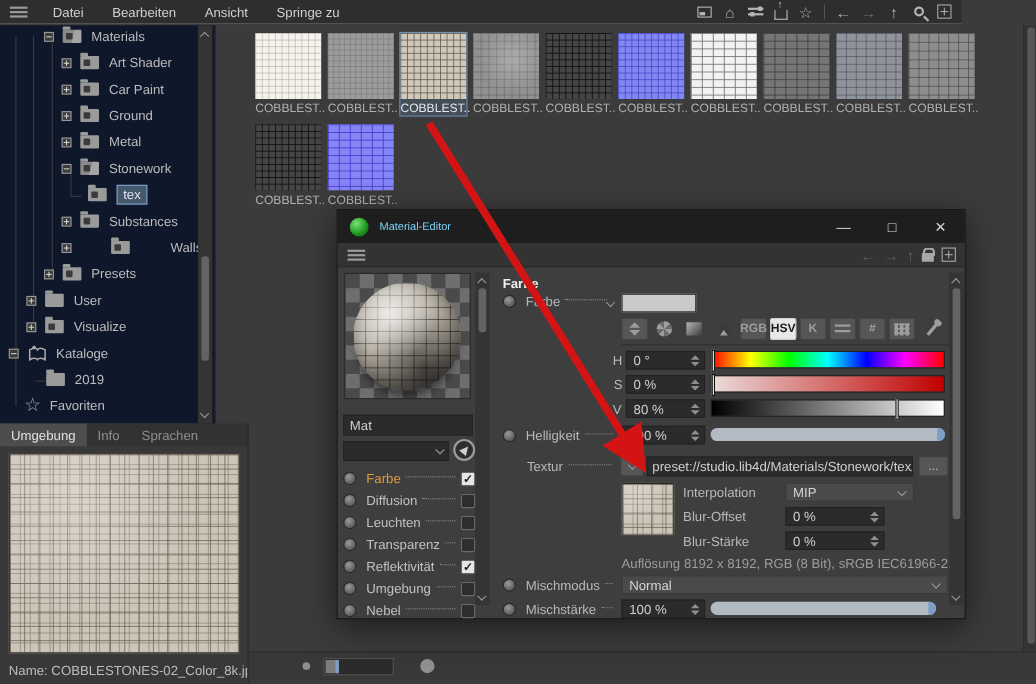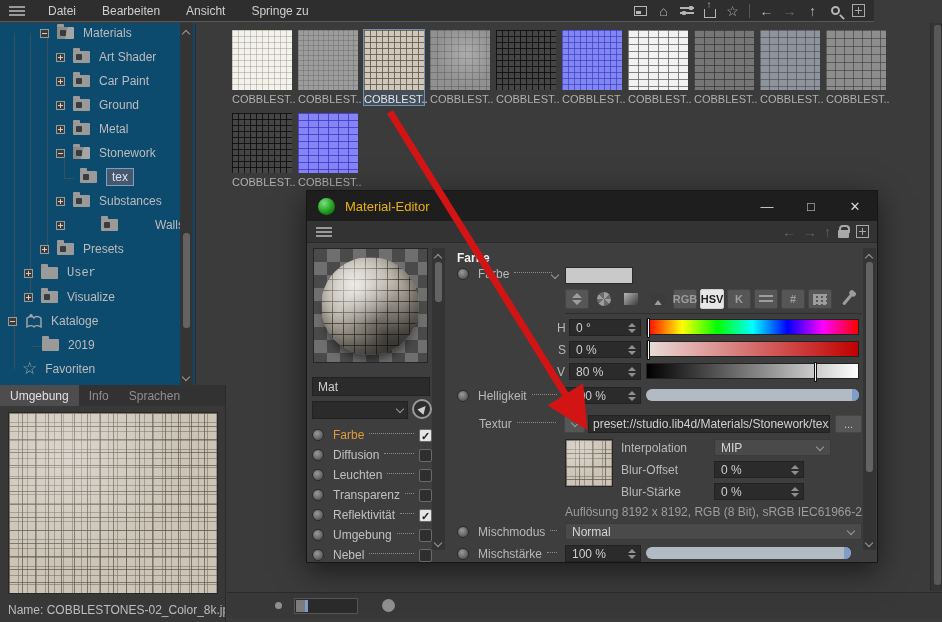--- a/index.html
+++ b/index.html
@@ -27,21 +27,21 @@
   .ic-sliders i { position:absolute; width:4px; height:4px; background:#b5b5b5; border-radius:1px; top:0; left:9px; }
   .ic-sliders i+i { top:5px; left:2px; }
   .ic-import { width:12px; height:9px; border:1px solid #b5b5b5; border-top:none; position:relative; margin-top:6px; }
   .ic-import::after { content:"↑"; position:absolute; left:2px; top:-10px; font-size:10px; color:#b5b5b5; }
   .ic-mag { width:9px; height:9px; border:2px solid #b5b5b5; border-radius:50%; position:relative; }
   .ic-mag::after { content:""; position:absolute; width:2px; height:6px; background:#b5b5b5;
                    transform:rotate(-45deg); left:8px; top:6px; }
   .sep-v { width:1px; height:14px; background:#555; margin:0 3px; }
 
   
-  .tree { position:absolute; left:0; top:23px; width:196px; height:362px; background:#0c4a6e;
+  .tree { position:absolute; left:0; top:23px; width:196px; height:362px; background:#0f172a;
           border-right:1px solid #2a2a2a; overflow:hidden; }
   .guide { position:absolute; width:1px; background:#5a5a5a; opacity:.55; }
   .titem { position:absolute; height:20px; display:flex; align-items:center; cursor:default; }
   .exp { width:9px; height:9px; border:1px solid #9a9a9a; background:#3b3b3b; position:relative; flex:none; margin-right:8px; }
   .exp::before { content:""; position:absolute; left:1px; top:3px; width:5px; height:1px; background:#cfcfcf; }
   .exp.plus::after { content:""; position:absolute; left:3px; top:1px; width:1px; height:5px; background:#cfcfcf; }
   .fold { width:17px; height:12px; background:#9a9a9a; border-radius:1px; position:relative; flex:none; margin-right:9px; }
   .fold::before { content:""; position:absolute; left:0; top:-3px; width:7px; height:3px; background:#9a9a9a; border-radius:1px 1px 0 0; }
   .fold.lock::after { content:""; position:absolute; left:3px; top:3px; width:6px; height:6px;
                       background:#3b3b3b; border-radius:1px; }
@@ -114,21 +114,21 @@
   .zoom-handle { position:absolute; left:1px; top:1px; width:12px; height:12px; background:#7c7c7c; border-right:3px solid #7d9fc7; }
   .dot-l { width:13px; height:13px; border-radius:50%; background:#8f8f8f; margin-left:24px; }
 
   
   .dialog { position:absolute; left:306px; top:190px; width:572px; height:373px;
             background:#3e3e3e; border:1px solid #161616; box-shadow:0 8px 28px rgba(0,0,0,.55); z-index:10; }
   .dtitle { position:absolute; left:0; top:0; width:100%; height:30px; background:#1e1e1e;
             display:flex; align-items:center; }
   .sphere-ico { width:17px; height:17px; border-radius:50%; margin:0 10px 0 11px;
                 background:radial-gradient(circle at 35% 30%, #7be07b, #1f9e1f 55%, #0a4d0a); flex:none; }
-  .dtitle-text { color:#eab308; font-size:13px; }
+  .dtitle-text { color:#7dd3fc; font-size:10px; }
   .win-btns { margin-left:auto; display:flex; align-items:center; height:100%; }
   .wbtn { width:44px; height:100%; display:flex; align-items:center; justify-content:center;
           color:#d8d8d8; font-size:13px; }
   .dmenu { position:absolute; left:0; top:30px; width:100%; height:22px; background:#333333;
            border-bottom:1px solid #2a2a2a; display:flex; align-items:center; }
   .dmenu .hamb { margin-left:9px; }
   .dmenu-right { margin-left:auto; display:flex; align-items:center; gap:7px; padding-right:8px; }
   .arr { font-size:14px; color:#a8a8a8; }
   .arr.dim { color:#616161; }
   .lock-ic { width:11px; height:8px; background:#a8a8a8; border-radius:1px; position:relative; margin-top:5px; }
@@ -330,21 +330,21 @@
   <div class="titem" style="left:56px; top:192px;gap:28px;">
     <span class="exp plus"></span>
     <span class="fold lock"></span>
     <span class="tlabel">Walls</span>
   </div>
   <div class="titem" style="left:40px; top:216px;">
     <span class="exp plus"></span>
     <span class="fold lock"></span>
     <span class="tlabel">Presets</span>
   </div>
-  <div class="titem" style="left:24px; top:240px;font-family:Liberation Mono, monospace;">
+  <div class="titem" style="left:24px; top:240px;">
     <span class="exp plus"></span>
     <span class="fold"></span>
     <span class="tlabel">User</span>
   </div>
   <div class="titem" style="left:24px; top:264px;">
     <span class="exp plus"></span>
     <span class="fold lock"></span>
     <span class="tlabel">Visualize</span>
   </div>
   <div class="titem" style="left:8px; top:288px;">

